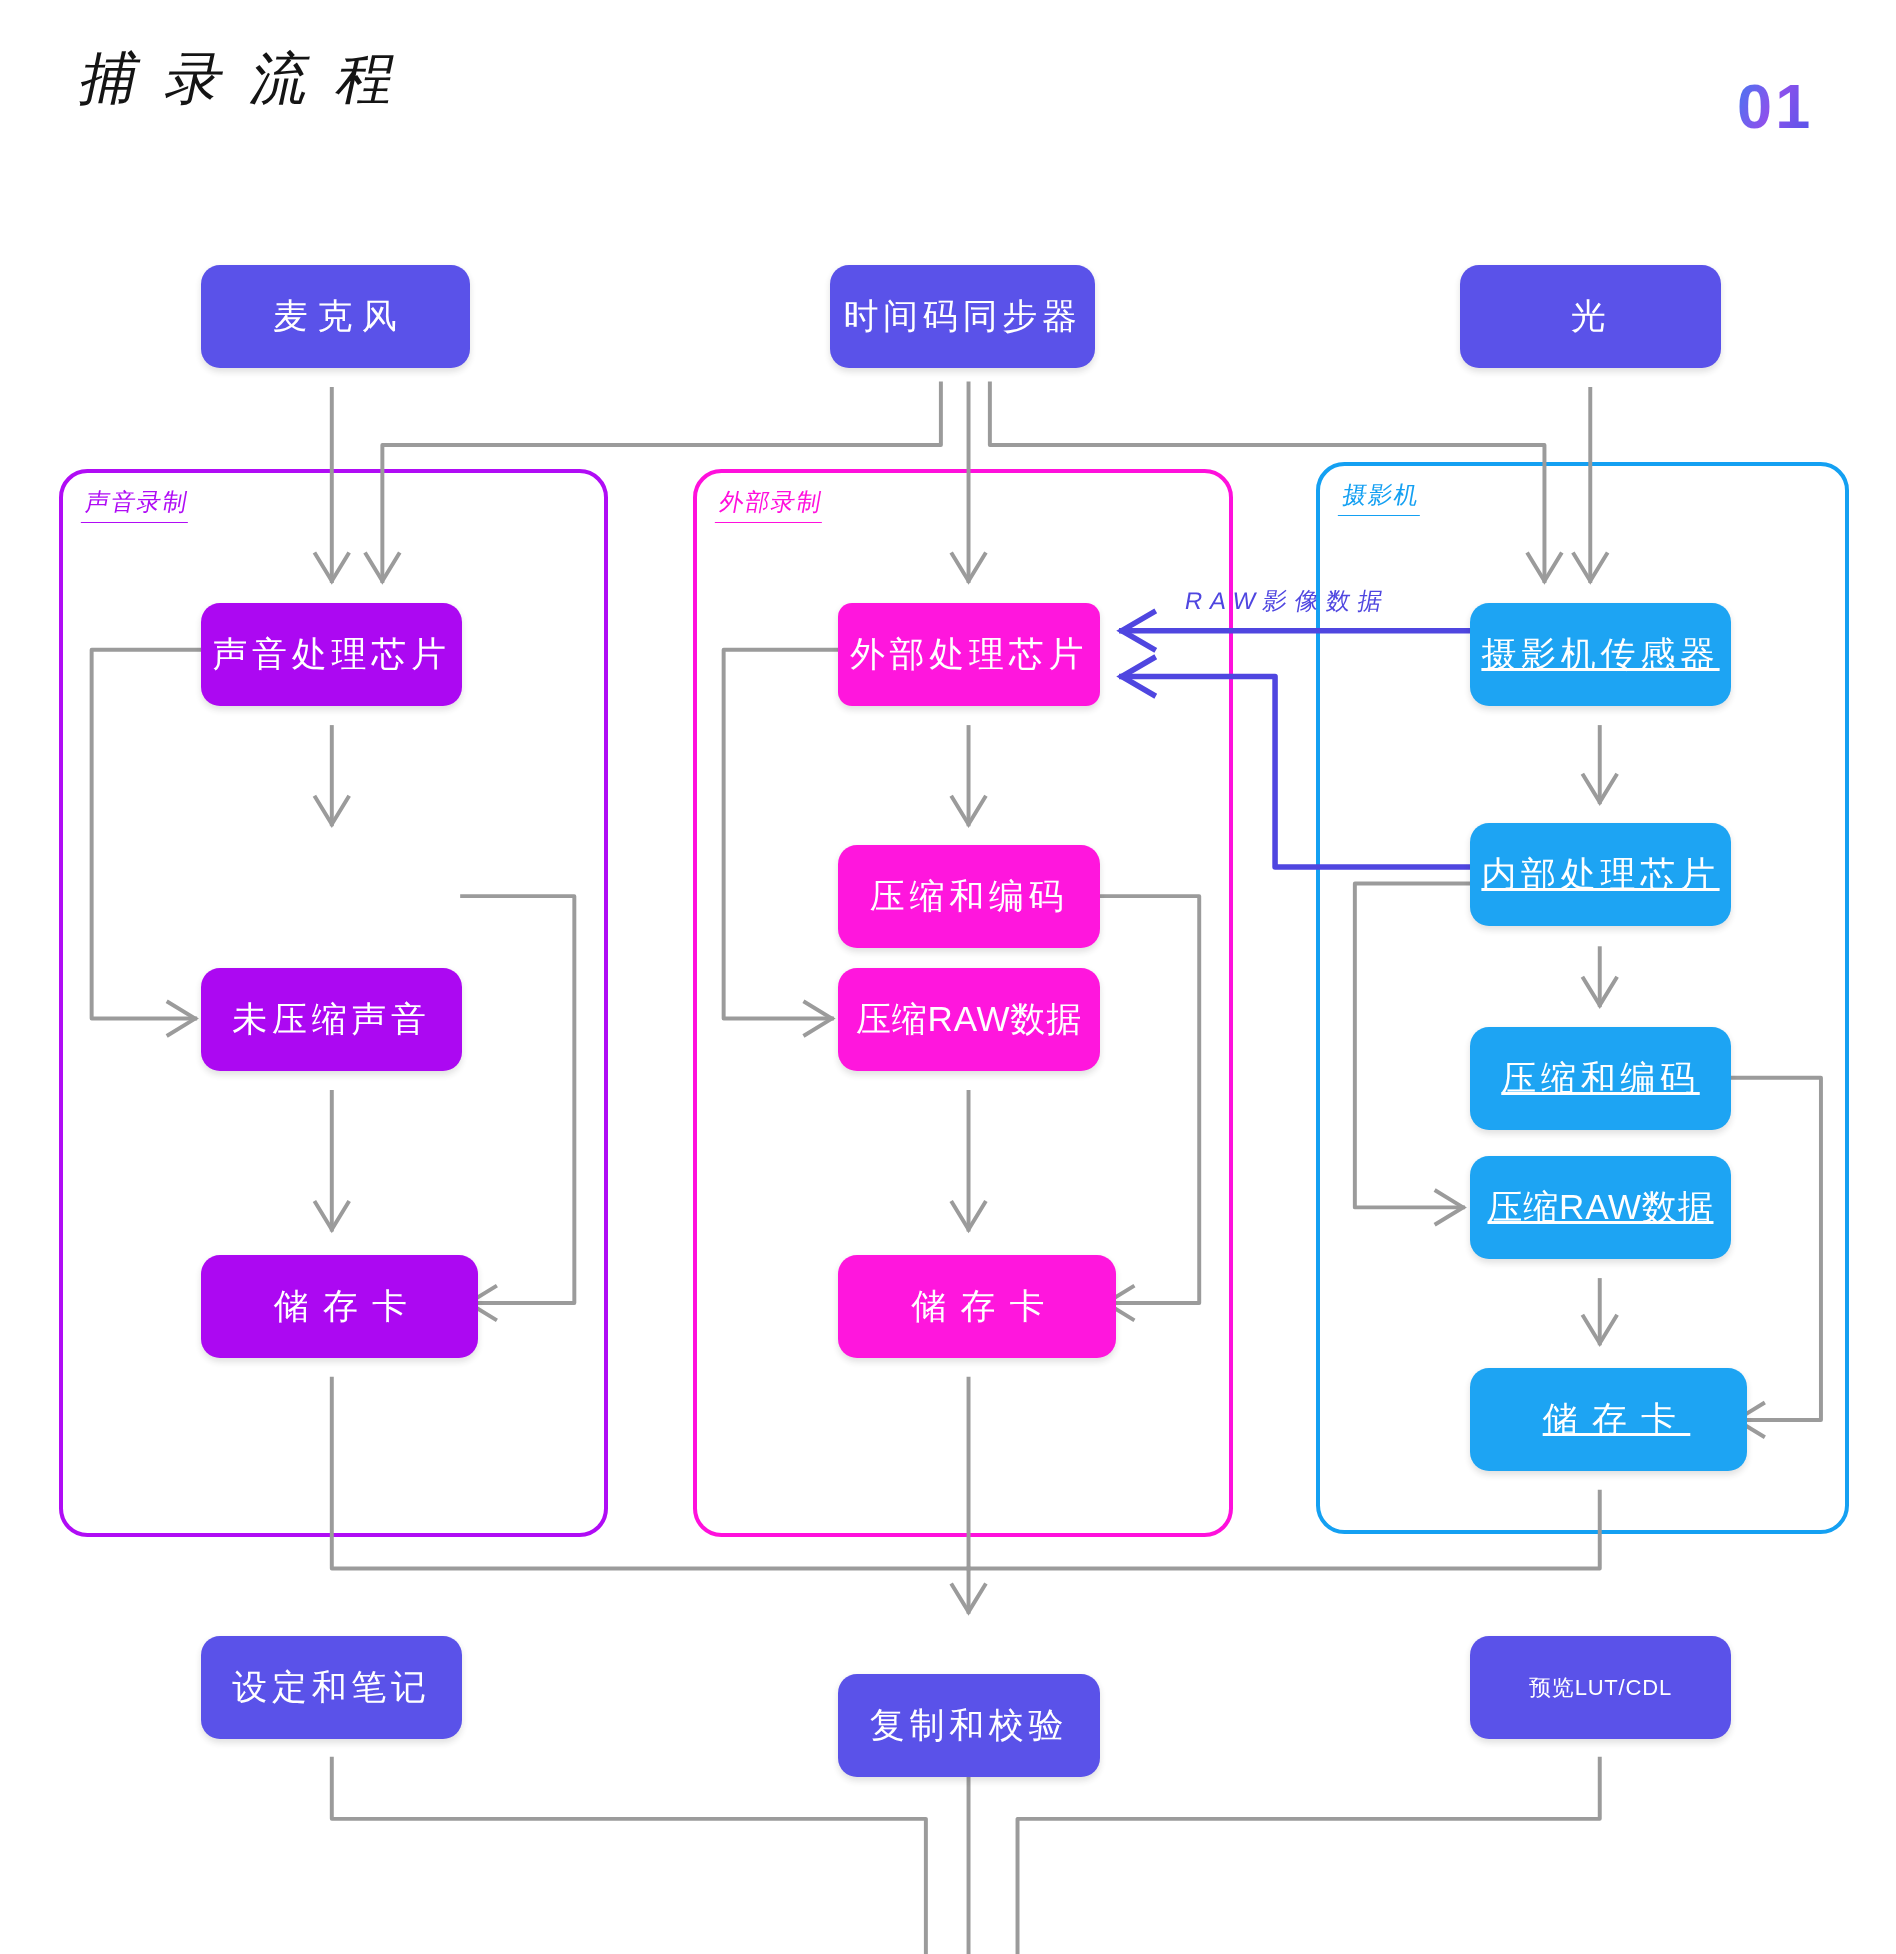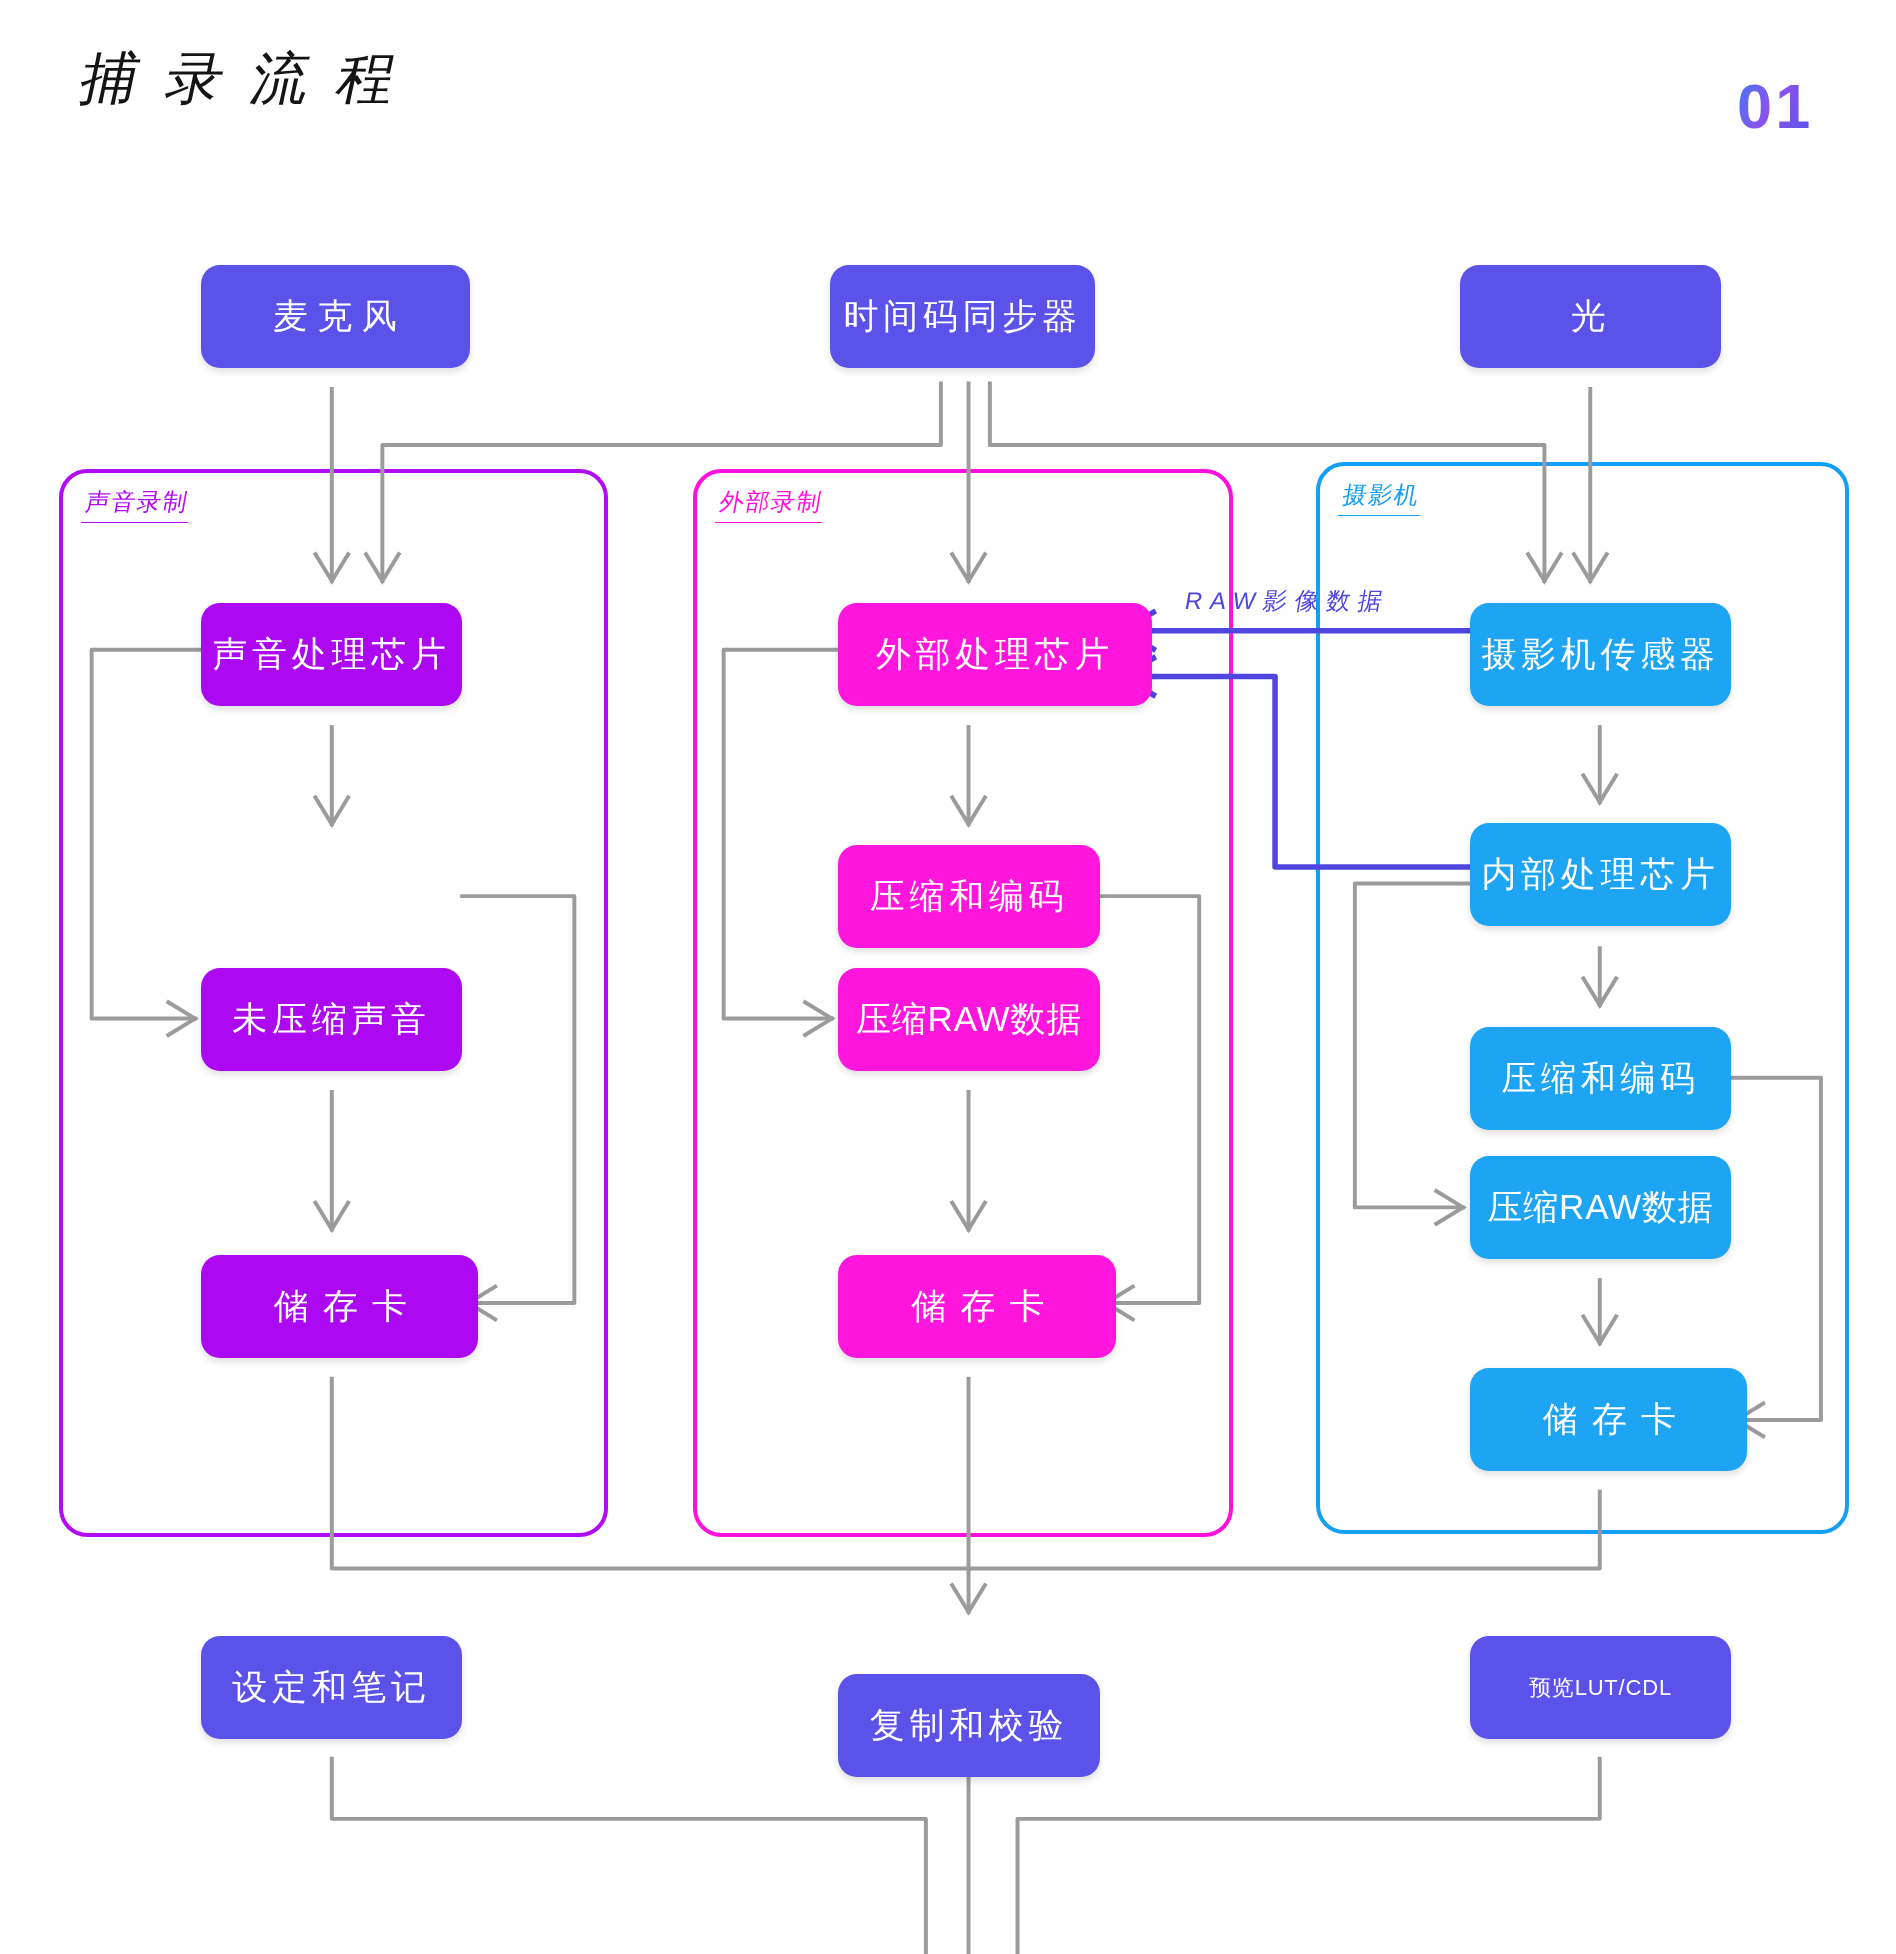--- a/index.html
+++ b/index.html
@@ -33,21 +33,21 @@
   .wire{fill:none;stroke:var(--line_gray);stroke-width:5px;stroke-linejoin:round;stroke-linecap:square;}
   .wire-b{fill:none;stroke:var(--raw_indigo);stroke-width:7px;stroke-linejoin:round;stroke-linecap:square;}
   .mg{fill:none;stroke:var(--line_gray);stroke-width:5px;stroke-linejoin:miter;}
   .mb{fill:none;stroke:var(--raw_indigo);stroke-width:7px;}
 
   .box{position:absolute;height:103px;border-radius:19px;display:flex;align-items:center;justify-content:center;
     color:#fff;font-size:35px;letter-spacing:4.7px;z-index:4;box-shadow:0 3.2px 6.3px rgba(40,40,40,0.14);white-space:nowrap;}
   .indigo{background:var(--node_indigo);}
   .purple{background:var(--purple);}
   .magenta{background:var(--magenta);}
-  .blue{background:var(--blue);}
+  .blue{background:var(--blue);text-decoration:underline;}
   .sp-wide{letter-spacing:14.2px;padding-left:16px;}
   .sp-mid{letter-spacing:9.5px;padding-left:8px;}
   .sp-tight{letter-spacing:0.8px;font-size:22px;}
 
   .raw-label{position:absolute;left:1136px;top:585px;width:303px;text-align:center;font-size:24px;
     color:var(--raw_indigo);letter-spacing:0.32em;transform:skewX(-10deg);z-index:5;white-space:nowrap;}
 </style>
 </head>
 <body>
 
@@ -112,21 +112,21 @@
   </svg>
 
   <div class="box indigo sp-mid" style="left:201px;top:265px;width:261px;">麦克风</div>
   <div class="box indigo" style="left:830px;top:265px;width:265px;">时间码同步器</div>
   <div class="box indigo" style="left:1460px;top:265px;width:261px;">光</div>
 
   <div class="box purple" style="left:201px;top:603px;width:261px;">声音处理芯片</div>
   <div class="box purple" style="left:201px;top:968px;width:261px;">未压缩声音</div>
   <div class="box purple sp-wide" style="left:201px;top:1255px;width:261px;">储存卡</div>
 
-  <div class="box magenta" style="left:838px;top:603px;width:314px;">外部处理芯片</div>
+  <div class="box magenta" style="left:838px;top:603px;width:262px;border-radius:14px;">外部处理芯片</div>
   <div class="box magenta" style="left:838px;top:845px;width:262px;">压缩和编码</div>
   <div class="box magenta sp-tight" style="left:838px;top:968px;width:262px;font-size:35px;">压缩RAW数据</div>
   <div class="box magenta sp-wide" style="left:838px;top:1255px;width:262px;">储存卡</div>
 
   <div class="box blue" style="left:1470px;top:603px;width:261px;">摄影机传感器</div>
   <div class="box blue" style="left:1470px;top:823px;width:261px;">内部处理芯片</div>
   <div class="box blue" style="left:1470px;top:1027px;width:261px;">压缩和编码</div>
   <div class="box blue sp-tight" style="left:1470px;top:1156px;width:261px;font-size:35px;">压缩RAW数据</div>
   <div class="box blue sp-wide" style="left:1470px;top:1368px;width:261px;">储存卡</div>
 

